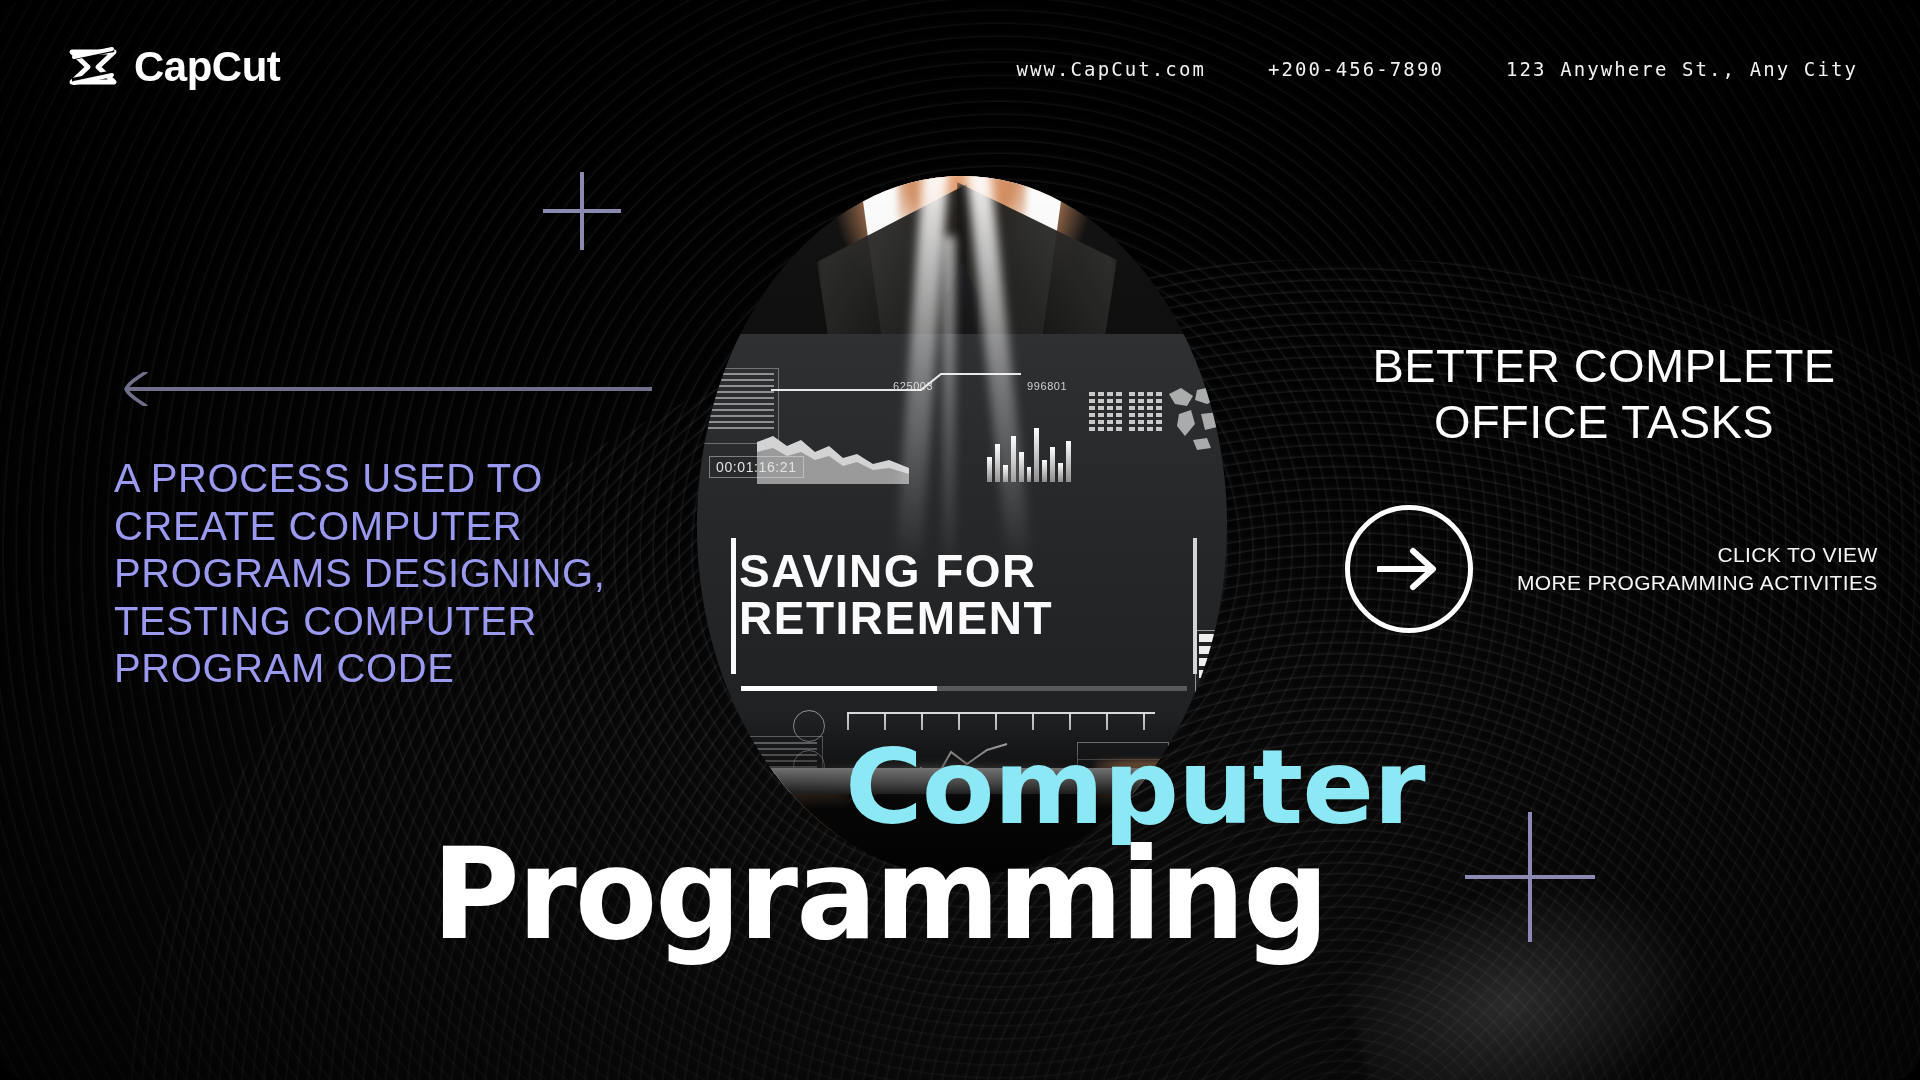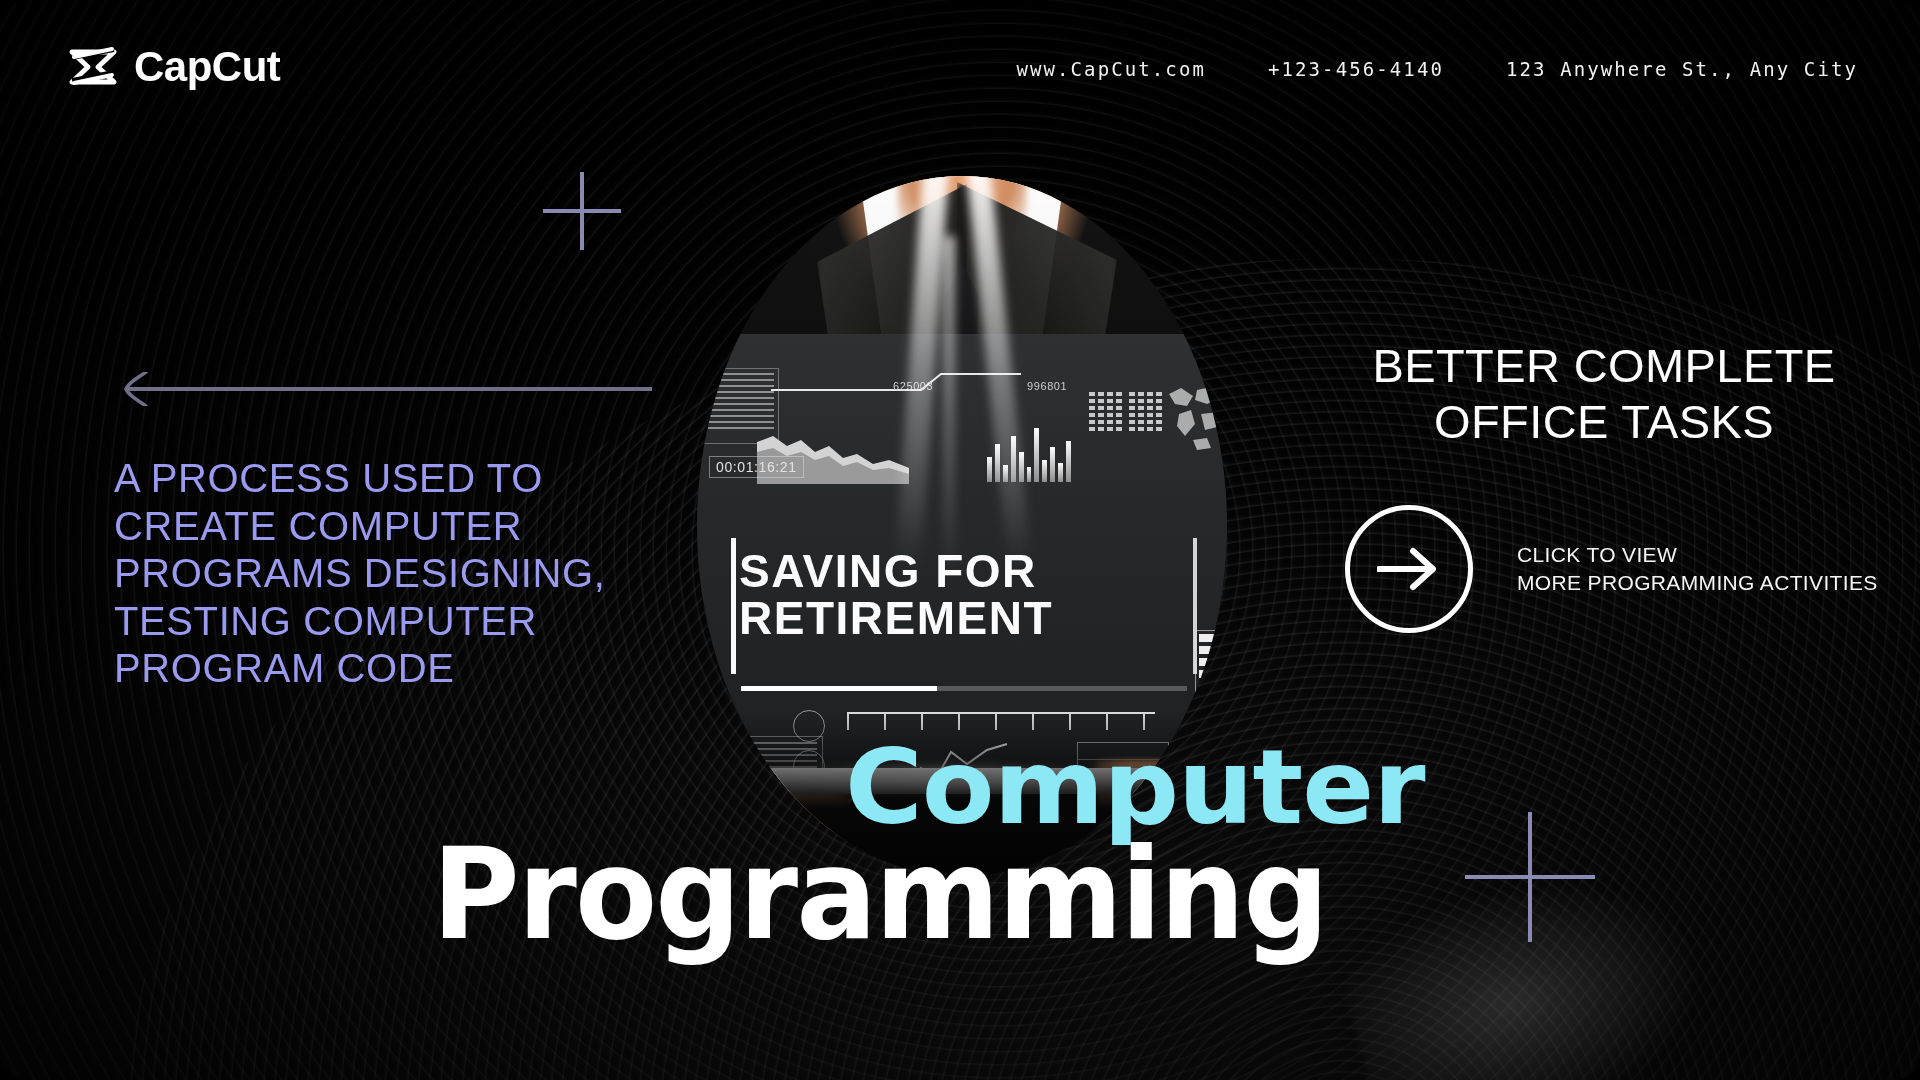--- a/index.html
+++ b/index.html
@@ -443,20 +443,21 @@
     letter-spacing: .4px;
     font-weight: 400;
   }
   .cta {
     position: absolute;
     left: 1345px;
     top: 505px;
     display: flex;
     align-items: center;
     gap: 44px;
+    text-align: right;
   }
   .cta-circle {
     width: 118px; height: 118px;
     border-radius: 50%;
     border: 5px solid #ffffff;
     display: flex; align-items: center; justify-content: center;
     flex: none;
     cursor: pointer;
   }
   .cta-circle svg { display: block; }
@@ -487,21 +488,21 @@
         <path d="M4 14 L46 6" stroke="#000000" stroke-width="4"></path>
         <path d="M4 36 L46 28" stroke="#000000" stroke-width="4"></path>
         <path d="M6 13 L44 5" stroke="#ffffff" stroke-width="4" stroke-linecap="round"></path>
         <path d="M6 39 L44 31" stroke="#ffffff" stroke-width="4" stroke-linecap="round"></path>
       </svg>
       <span class="brand-name">CapCut</span>
     </div>
 
     <div class="contact">
       <span>www.CapCut.com</span>
-      <span>+123-456-4140</span>
+      <span>+200-456-7890</span>
       <span>123 Anywhere St., Any City</span>
     </div>
   </div>
 
   <div class="plus plus-a"></div>
   <div class="plus plus-b"></div>
 
   <svg class="arrow-line" viewBox="0 0 540 34">
     <line x1="16" y1="17" x2="540" y2="17" stroke="#6f6f8a" stroke-width="4"></line>
     <path d="M34 0 C 22 8, 16 12, 14 17 C 16 22, 22 26, 34 34" fill="none" stroke="#6f6f8a" stroke-width="3.5" stroke-linecap="round"></path>

